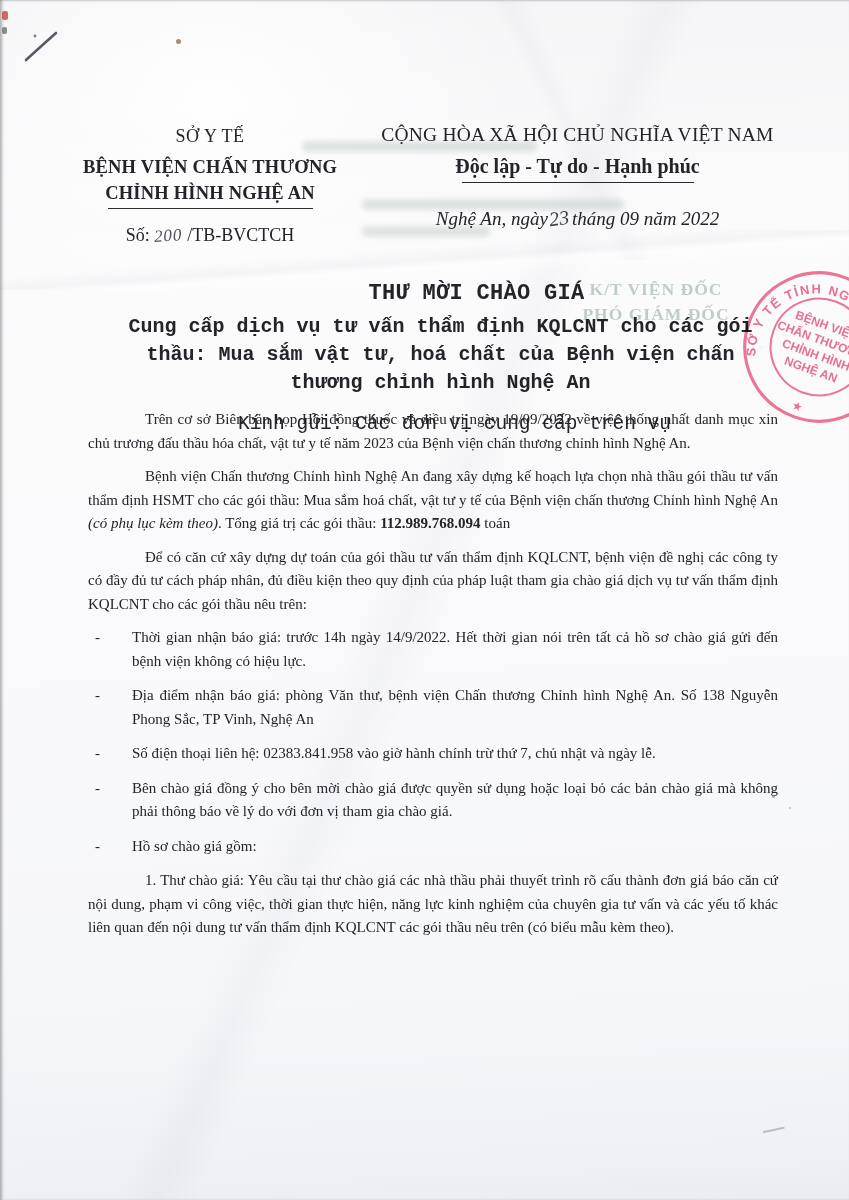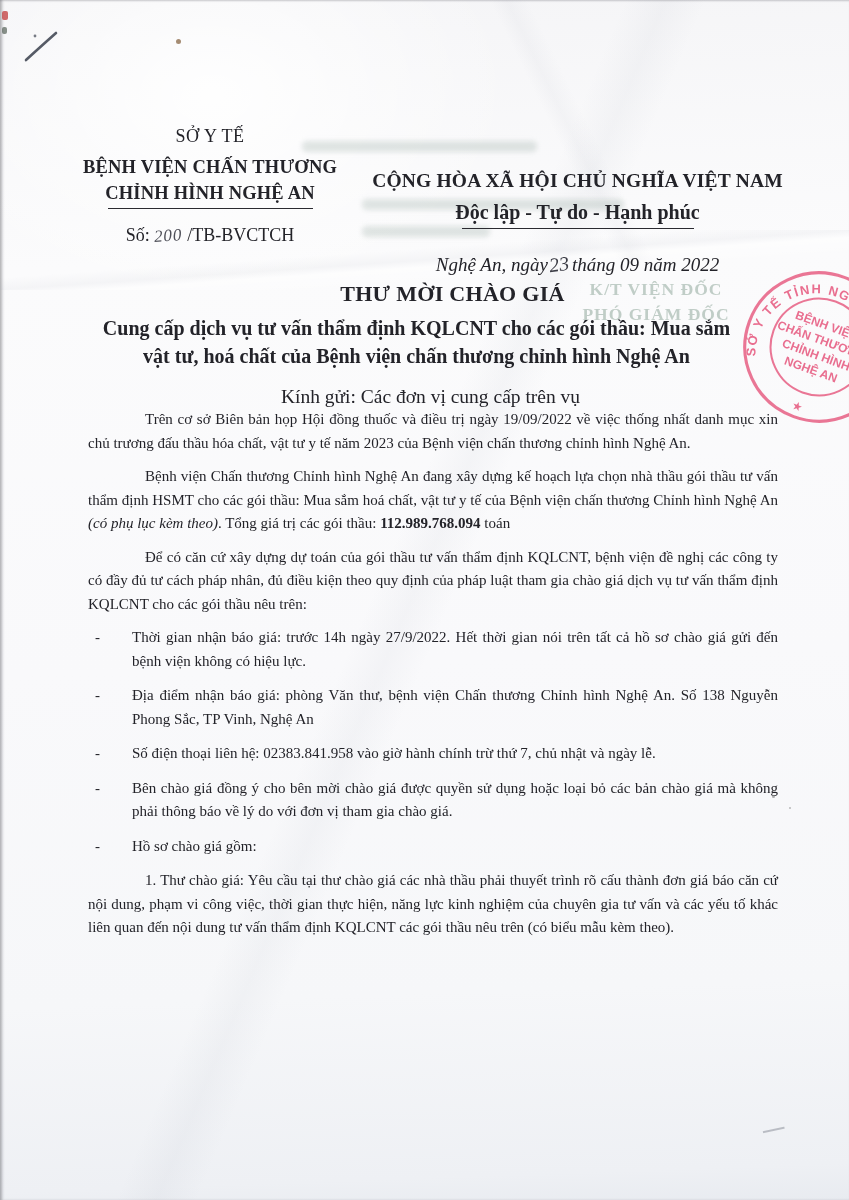--- a/index.html
+++ b/index.html
@@ -23,28 +23,28 @@
 
   
   .org{position:absolute;left:60px;top:126px;width:300px;text-align:center;}
   .org-line1{font-weight:400;font-size:18px;letter-spacing:.5px;}
   .org-line2{font-weight:700;font-size:18.5px;margin-top:10px;letter-spacing:.2px;}
   .org-line3{font-weight:700;font-size:18.5px;margin-top:5px;letter-spacing:.2px;}
   .org-underline{width:205px;height:0;border-bottom:1.6px solid #2a2a30;margin:4px auto 0;}
   .doc-num{margin-top:16px;font-size:18px;white-space:nowrap;}
   .hand{font-style:italic;color:#4e4f58;letter-spacing:1px;display:inline-block;transform:rotate(-4deg);font-size:17px;}
   .national{position:absolute;left:355px;top:124px;width:445px;text-align:center;}
-  .nat-line1{font-weight:700;font-size:19.5px;letter-spacing:.2px;margin-top:46px;}
+  .nat-line1{font-weight:400;font-size:19.5px;letter-spacing:.2px;}
   .nat-line2{font-weight:700;font-size:20px;margin-top:9px;}
   .nat-underline{width:232px;height:0;border-bottom:1.6px solid #2a2a30;margin:4px auto 0;}
   .date-line{margin-top:24px;font-style:italic;font-size:19px;white-space:nowrap;}
   .hand-day{font-style:italic;color:#3c3d46;display:inline-block;transform:rotate(-8deg);font-size:20px;margin:0 3px 0 1px;}
 
   
-  .title-block{position:absolute;left:72px;top:281px;width:689px;text-align:center;}
+  .title-block{position:absolute;left:96px;top:281px;width:689px;text-align:center;font-family:Liberation Mono, monospace;}
   .title-main{font-weight:700;font-size:22px;letter-spacing:.3px;margin:0 0 0 72px;}
   .title-sub{font-weight:700;font-size:20px;line-height:28px;width:656px;margin:7px auto 16px;}
   .salutation{font-size:19.5px;margin:9px 0 0 28px;}
 
   
   .body{position:absolute;left:88px;top:408px;width:690px;font-size:15px;line-height:23.5px;text-align:justify;}
   .body p{margin:0 0 10px;text-indent:57px;}
   .bullet{display:flex;margin:0 0 11px;}
   .bullet .dash{width:37px;padding-left:7px;flex:none;}
   .bullet .btxt{flex:1;text-align:justify;}
@@ -121,21 +121,21 @@
     <div class="salutation">Kính gửi: Các đơn vị cung cấp trên vụ</div>
   </div>
 
   <div class="body">
     <p>Trên cơ sở Biên bản họp Hội đồng thuốc và điều trị ngày 19/09/2022 về việc thống nhất danh mục xin chủ trương đấu thầu hóa chất, vật tư y tế năm 2023 của Bệnh viện chấn thương chỉnh hình Nghệ An.</p>
     <p><span>Bệnh viện Chấn thương Chỉnh hình Nghệ An đang xây dựng kế hoạch lựa chọn nhà thầu gói thầu tư vấn thẩm định HSMT cho các gói thầu: Mua sắm hoá chất, vật tư y tế của Bệnh viện chấn thương Chỉnh hình Nghệ An </span><em class="seg">(có phụ lục kèm theo)</em><span>. Tổng giá trị các gói thầu: </span><strong class="seg">112.989.768.094</strong><span> toán</span></p>
     <p>Để có căn cứ xây dựng dự toán của gói thầu tư vấn thẩm định KQLCNT, bệnh viện đề nghị các công ty có đầy đủ tư cách pháp nhân, đủ điều kiện theo quy định của pháp luật tham gia chào giá dịch vụ tư vấn thẩm định KQLCNT cho các gói thầu nêu trên:</p>
 
     <div class="bullet">
       <span class="dash">-</span>
-      <span class="btxt">Thời gian nhận báo giá: trước 14h ngày 27/9/2022. Hết thời gian nói trên tất cả hồ sơ chào giá gửi đến bệnh viện không có hiệu lực.</span>
+      <span class="btxt">Thời gian nhận báo giá: trước 14h ngày 14/9/2022. Hết thời gian nói trên tất cả hồ sơ chào giá gửi đến bệnh viện không có hiệu lực.</span>
     </div>
     <div class="bullet">
       <span class="dash">-</span>
       <span class="btxt">Địa điểm nhận báo giá: phòng Văn thư, bệnh viện Chấn thương Chỉnh hình Nghệ An. Số 138 Nguyễn Phong Sắc, TP Vinh, Nghệ An</span>
     </div>
     <div class="bullet">
       <span class="dash">-</span>
       <span class="btxt">Số điện thoại liên hệ: 02383.841.958 vào giờ hành chính trừ thứ 7, chủ nhật và ngày lễ.</span>
     </div>
     <div class="bullet">

